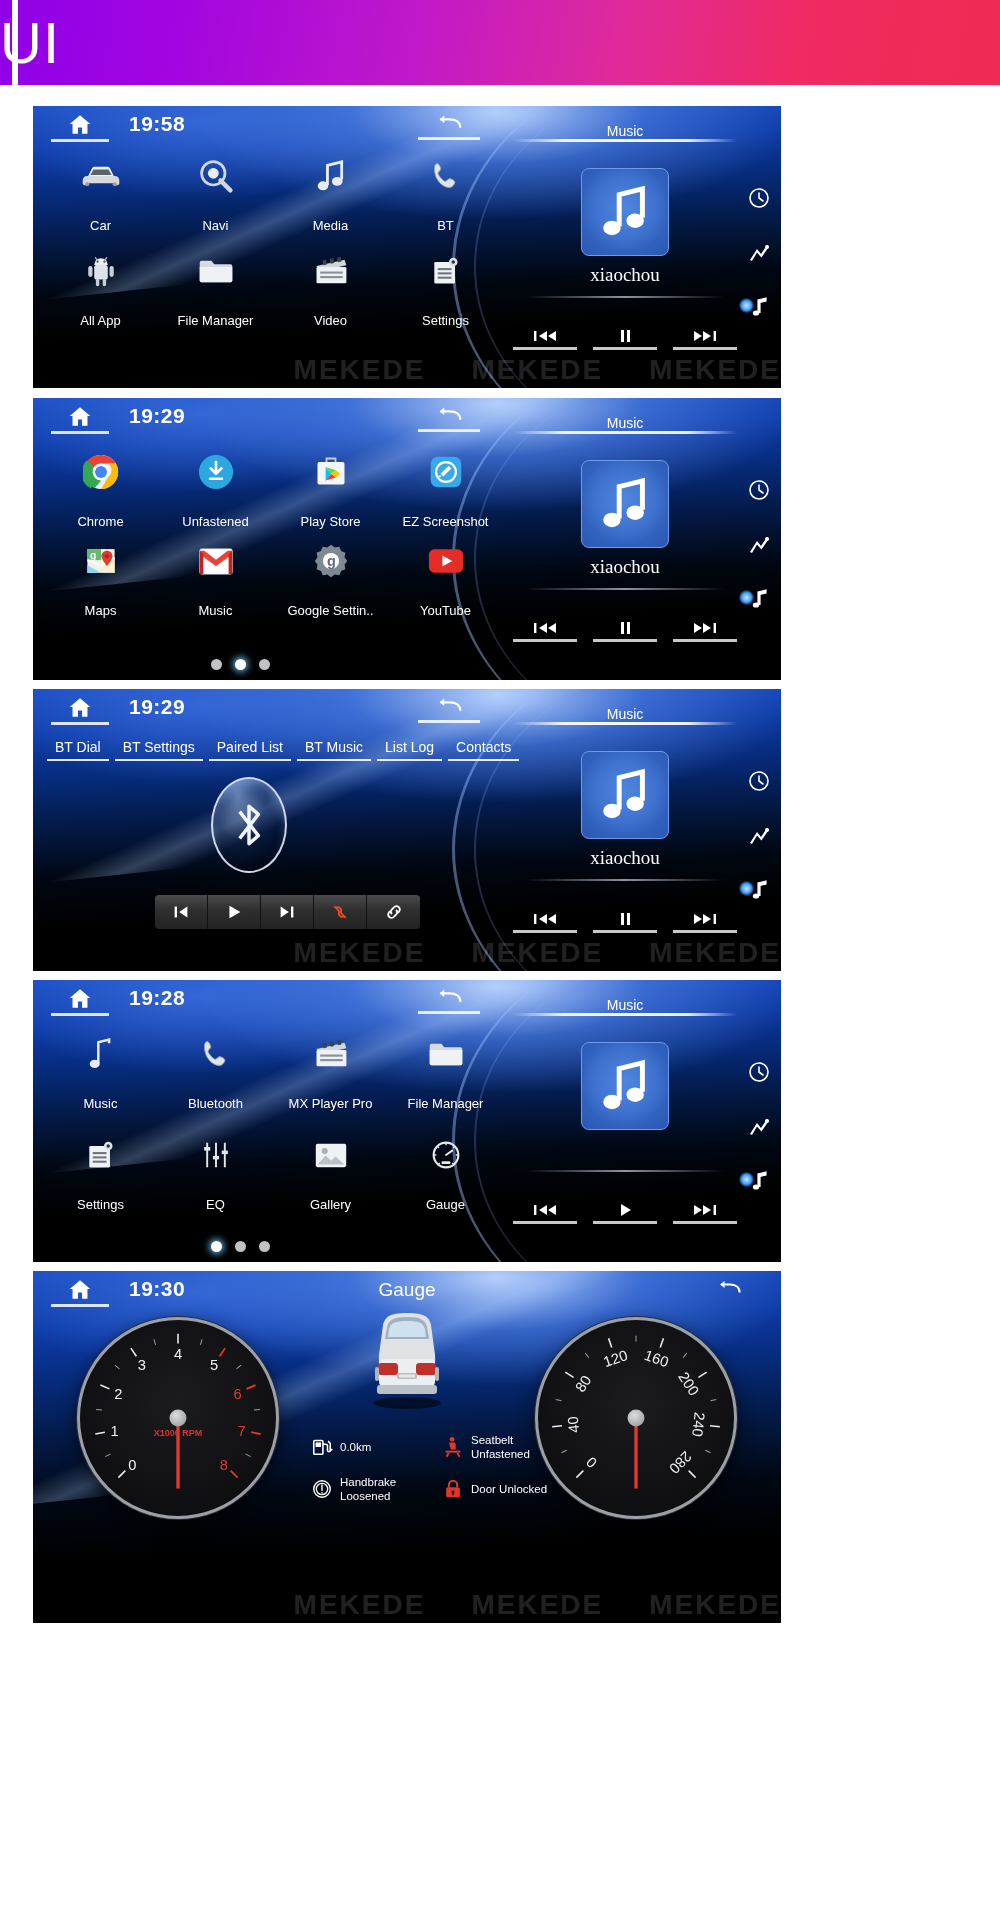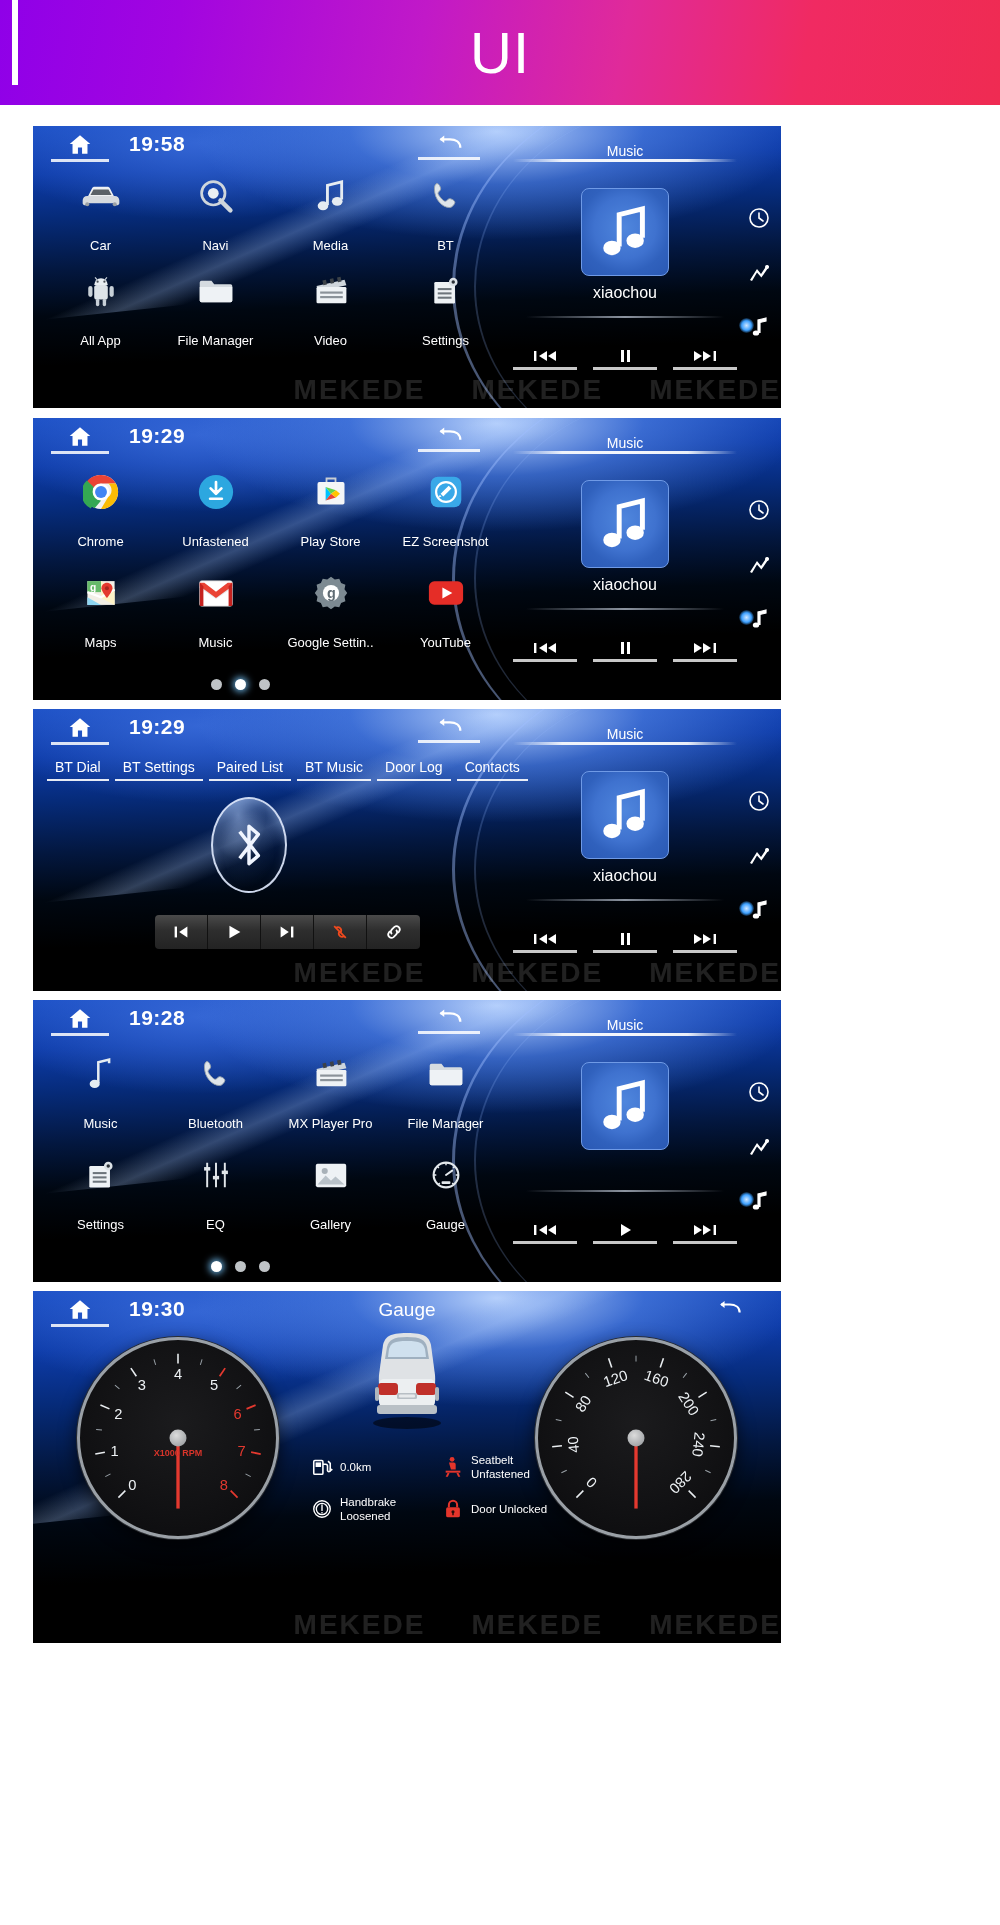--- a/index.html
+++ b/index.html
@@ -5,23 +5,23 @@
   * { box-sizing: border-box; margin: 0; padding: 0; }
   body {
     width: 1000px; height: 1925px;
     background: #ffffff;
     font-family: "Liberation Sans", sans-serif;
     overflow: hidden;
   }
   
   .header {
     position: relative;
-    width: 1000px; height: 105px;
+    width: 1000px; height: 85px;
     background: linear-gradient(100deg, #8f00e8 0%, #a205e0 18%, #c119c8 42%, #e02a9a 62%, #f02a62 80%, #ef2b52 100%);
-    display: flex; align-items: center; justify-content: center;
+    display: flex; align-items: center; justify-content: flex-start;
   }
   .header-left-bar {
     position: absolute; left: 12px; top: 0; width: 6px; height: 85px;
     background: #ffffff;
   }
   .header-title {
     color: #fff; font-size: 58px; font-weight: 400; letter-spacing: 1px;
     line-height: 1;
   }
   
@@ -101,21 +101,21 @@
   .album-art {
     position: absolute; left: 50%; top: 62px; transform: translateX(-50%);
     width: 88px; height: 88px; border-radius: 8px;
     background: radial-gradient(circle at 50% 45%, #4f86dd 0%, #3f72cf 48%, #3061bd 70%, #2a59b4 100%);
     border: 1px solid #6f9ae6;
     display: flex; align-items: center; justify-content: center;
   }
   .album-art svg { width: 58px; height: 58px; }
   .track-name {
     position: absolute; left: 0; top: 158px; width: 100%;
-    text-align: center; color: #fff; font-size: 16px;
+    text-align: center; color: #fff; font-size: 19px; font-family: Liberation Serif, serif;
   }
   .track-rule {
     position: absolute; left: 6%; top: 190px; width: 88%; height: 2px;
     background: linear-gradient(90deg, rgba(255,255,255,0), rgba(200,210,225,.7), rgba(255,255,255,0));
   }
   .media-ctrls {
     position: absolute; left: 0; bottom: 38px; width: 100%;
     display: flex; justify-content: space-between;
   }
   .mctrl {
@@ -423,21 +423,21 @@
     </div>
     <div class="clock">19:29</div>
     <div class="back-btn">
       <svg viewBox="0 0 36 24" fill="none" stroke="#fff" stroke-width="2.4">
         <path d="M30 16c0-6-5-9-11-9H9"></path>
           <path d="M13 3 8 7l5 4" fill="#fff" stroke="none"></path>
       </svg>
     </div>
   </div>
 
-  <div class="app-grid" style="top:52px;row-gap:22px">
+  <div class="app-grid" style="top:52px;row-gap:10px">
     <div class="app-cell">
       <div class="app-ico">
         <svg viewBox="0 0 40 40" width="36" height="36">
             <circle cx="20" cy="20" r="19" fill="#f1f1f1"></circle>
             <path d="M20 1a19 19 0 0 1 16.5 9.6H20a9.4 9.4 0 0 0-8.2 4.8L4.3 8.2A19 19 0 0 1 20 1z" fill="#ea4335"></path>
             <path d="M4.3 8.2 11.8 15.4A9.4 9.4 0 0 0 15.7 27l-7 12.3A19 19 0 0 1 4.3 8.2z" fill="#34a853" transform="translate(0,-1)"></path>
             <path d="M3.4 9.5 11.9 24.5A9.4 9.4 0 0 0 20 29.4h.2L12.9 38A19 19 0 0 1 3.4 9.5z" fill="#34a853"></path>
             <path d="M36.5 10.6A19 19 0 0 1 20 39l7.8-13.3A9.4 9.4 0 0 0 28 10.6z" fill="#fbbc05"></path>
             <circle cx="20" cy="20" r="9.3" fill="#fff"></circle>
             <circle cx="20" cy="20" r="6.6" fill="#4285f4"></circle>
@@ -610,21 +610,21 @@
           <path d="M13 3 8 7l5 4" fill="#fff" stroke="none"></path>
       </svg>
     </div>
   </div>
 
   <div class="bt-tabs">
     <div class="bt-tab">BT Dial</div>
     <div class="bt-tab">BT Settings</div>
     <div class="bt-tab">Paired List</div>
     <div class="bt-tab">BT Music</div>
-    <div class="bt-tab">Door Log</div>
+    <div class="bt-tab">List Log</div>
     <div class="bt-tab">Contacts</div>
   </div>
 
   <div class="bt-logo">
     <svg viewBox="0 0 32 48" fill="none" stroke="#f0f5ff" stroke-width="2.6" stroke-linejoin="round">
       <path d="M9 14 23 32 16 38V10l7 6L9 34"></path>
     </svg>
   </div>
 
   <div class="bt-btnrow">

